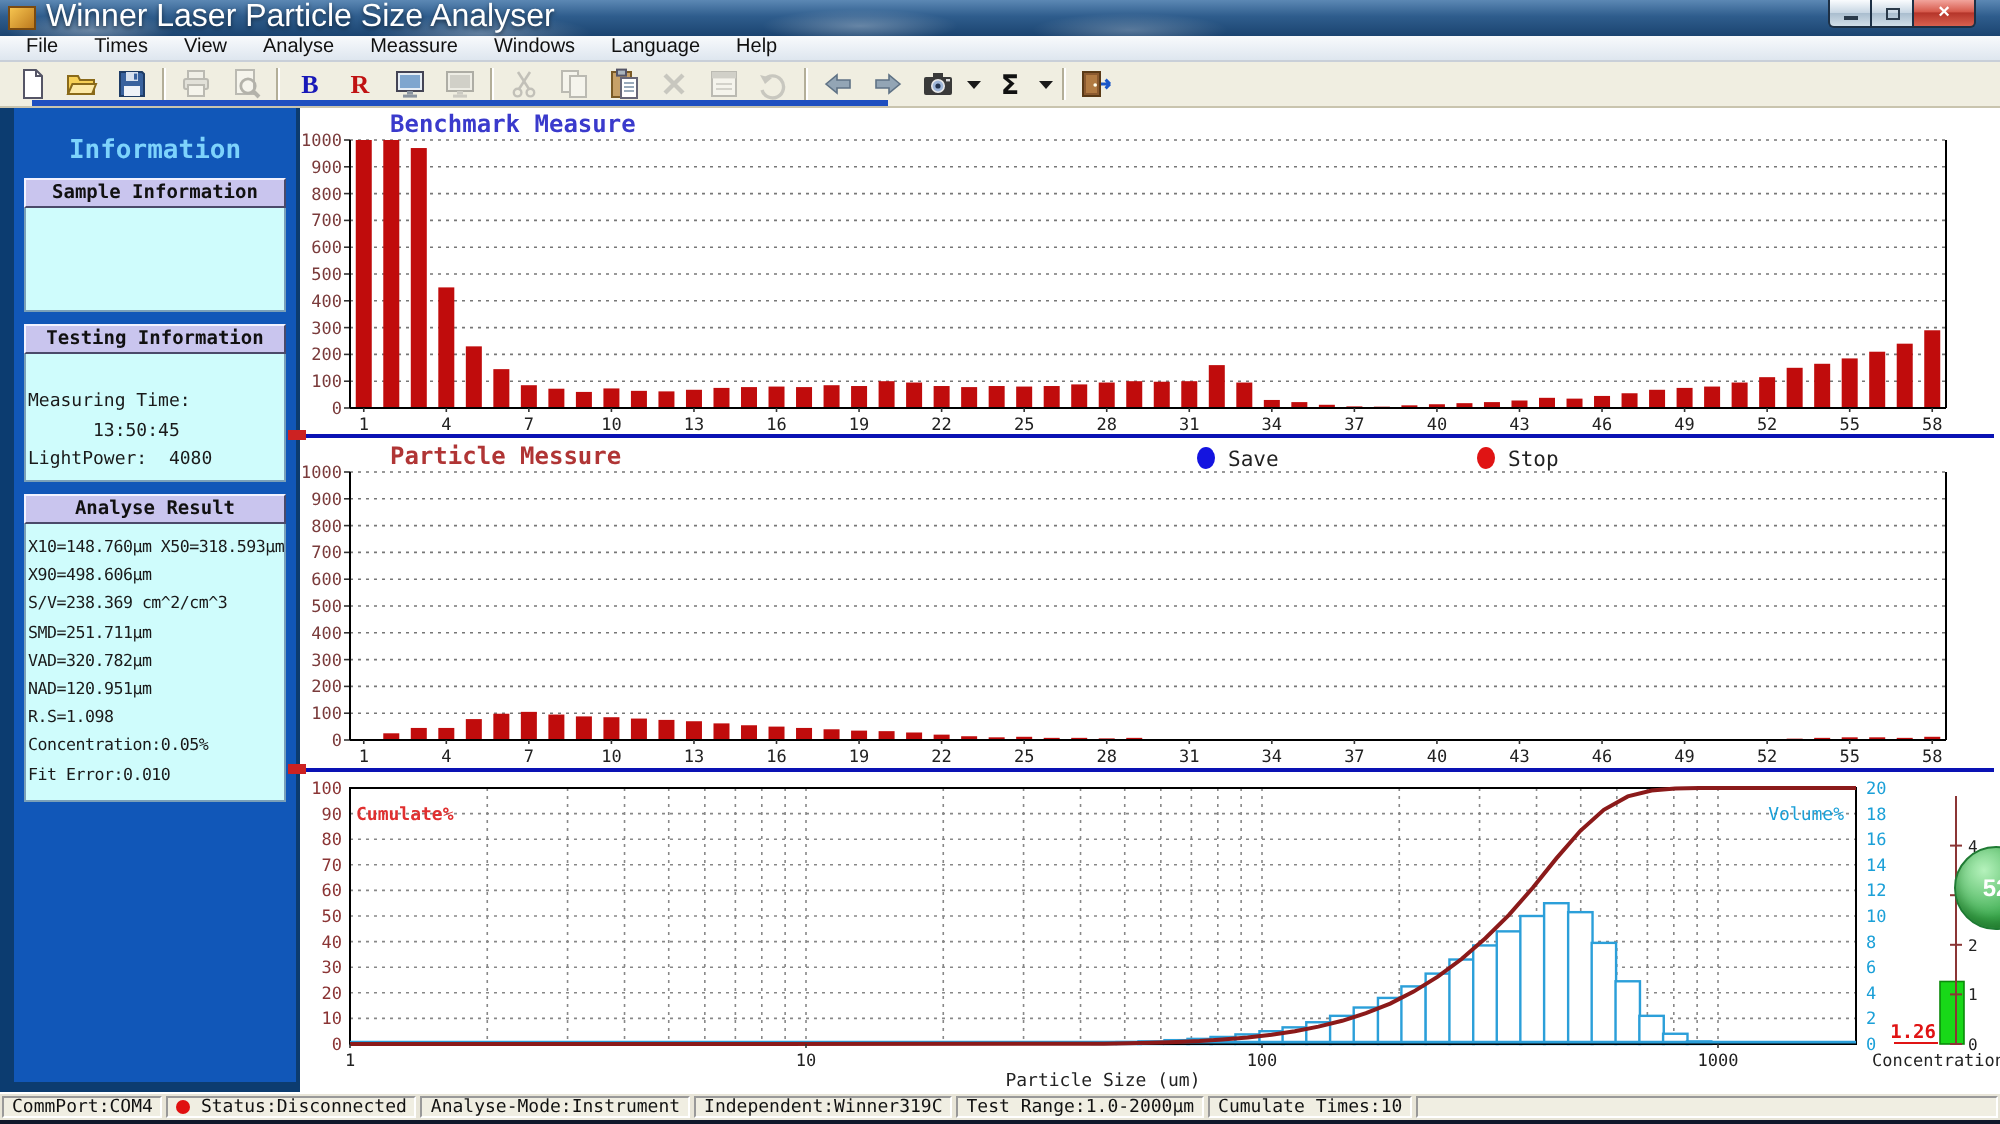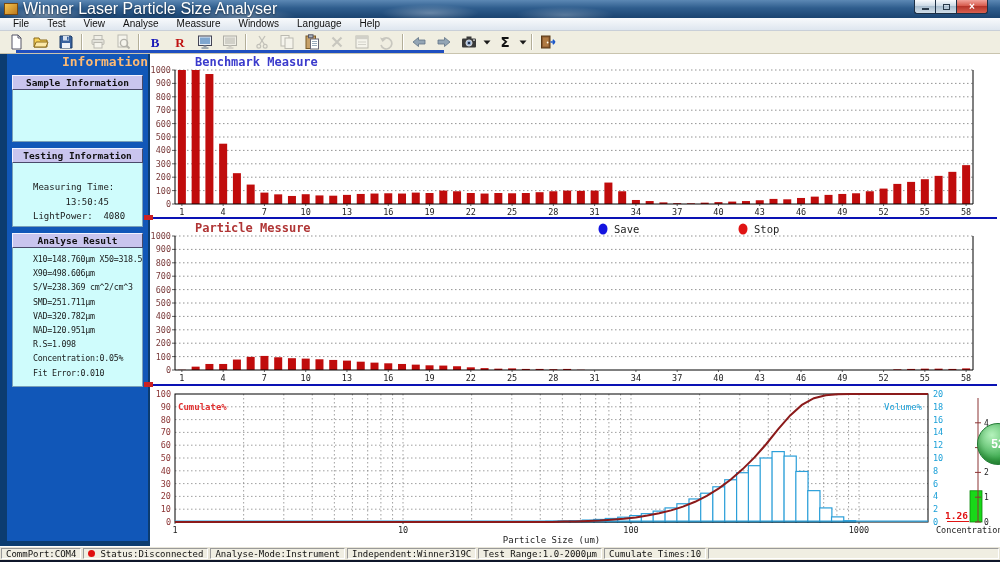--- a/index.html
+++ b/index.html
@@ -39,29 +39,29 @@
     border:1px solid transparent;border-radius:2px}
   .tb-btn.disabled svg{opacity:.38;filter:grayscale(1)}
   .tb-dd{width:11px;height:20px;display:flex;align-items:center;justify-content:center}
   .tb-sep{width:1px;height:16px;background:#b3ae98;margin:0 3px;box-shadow:1px 0 0 #fff}
   .toolbar-underline{position:absolute;top:50px;left:16px;width:428px;height:3px;
     background:#1f4fc0;z-index:9}
   
   .main{position:absolute;top:54px;left:0;width:1000px;height:492px;background:#fff}
   .sidebar{position:absolute;left:0;top:0;width:150px;height:492px;background:#0c3c70}
   .sidebar-panel{position:absolute;left:7px;top:0;width:141px;height:487px;background:#1157b8}
-  .info-title{margin-top:0;text-align:right;color:#fdba74;
+  .info-title{margin-top:14px;text-align:center;color:#7dd3fc;
     font:bold 13px "DejaVu Sans Mono",monospace}
   .section-header{margin:6px 5px 0 5px;height:13px;background:#c9c5ee;text-align:center;
     border:1px solid;border-color:#f2f2ff #4a4a6a #4a4a6a #f2f2ff;color:#111;
     font:bold 9.5px "DejaVu Sans Mono",monospace;line-height:13px}
   .section-box{margin:0 5px;background:#cffcfc;border:1px solid #7aa0b8;border-top:none;
     overflow:hidden;box-sizing:border-box}
   .section-box .line{white-space:pre;font:9px "DejaVu Sans Mono",monospace;color:#1a1a1a;
-    line-height:14.6px;padding-left:20px}
+    line-height:14.6px;padding-left:1px}
   .s0{height:52px}
   .s1{height:64px}
   .s1 .line:first-child{margin-top:17px}
   .s2{height:139px;padding-top:4px}
   .s2 .line{font-size:8.3px;letter-spacing:-0.25px;line-height:14.2px}
   .charts{position:absolute;left:150px;top:0;width:850px;height:492px;background:#fff}
   .chart{position:absolute;left:0;width:850px}
   #chart-benchmark{top:0;height:164px}
   #chart-particle{top:166px;height:164px}
   #chart-distribution{top:332px;height:160px}
@@ -102,21 +102,21 @@
           <span class="g-max"></span>
         </div>
       <div class="winbtn close">
           <span>×</span>
         </div>
     </div>
   </div>
 
   <div class="menubar" id="menubar">
       <span class="menu-item">File</span>
-      <span class="menu-item">Test</span>
+      <span class="menu-item">Times</span>
       <span class="menu-item">View</span>
       <span class="menu-item">Analyse</span>
       <span class="menu-item">Meassure</span>
       <span class="menu-item">Windows</span>
       <span class="menu-item">Language</span>
       <span class="menu-item">Help</span>
     </div>
   <div class="toolbar" id="toolbar">
       <div class="tb-btn" title="new-document">
         <svg width="16" height="16" viewBox="0 0 16 16">

